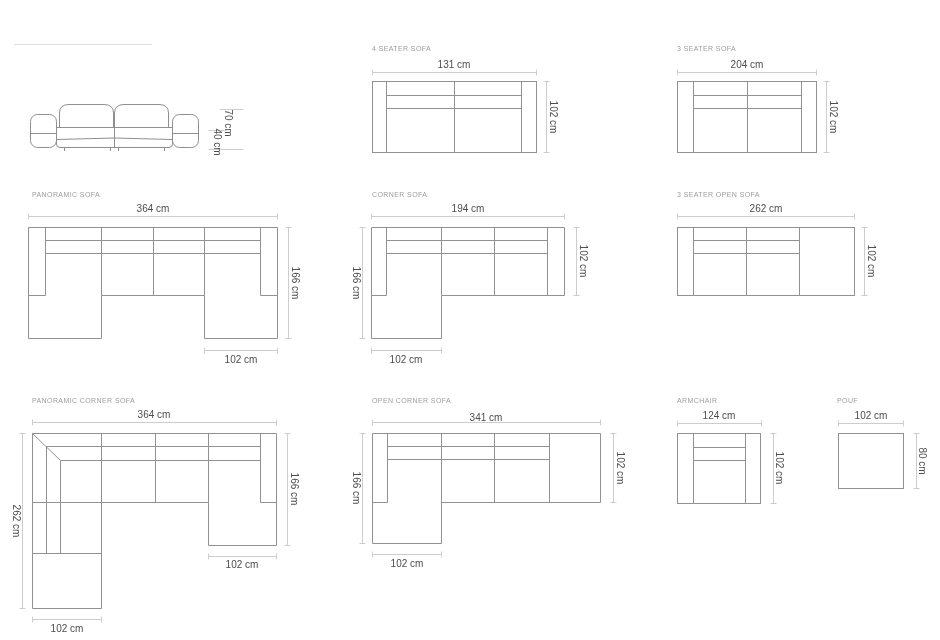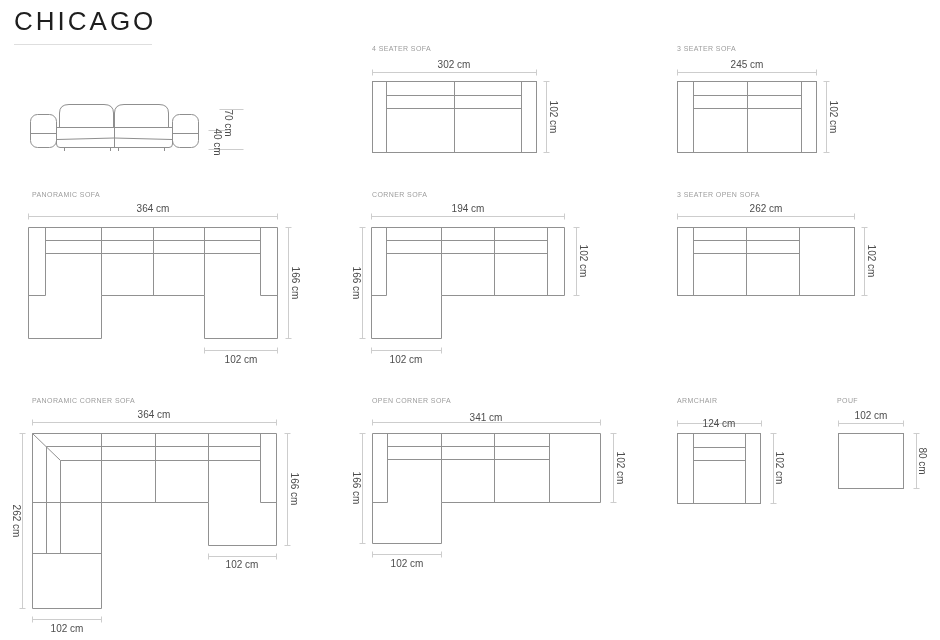--- a/index.html
+++ b/index.html
@@ -142,32 +142,31 @@
       <g>
         <rect x="838.5" y="433.5" width="65" height="55"></rect>
       </g>
       <g stroke="#cdcdcd">
         <path d="M838.5 423.5 H903.5 M838.5 420.5 V426.5 M903.5 420.5 V426.5"></path>
         <path d="M916.5 433.5 V488.5 M913.5 433.5 H919.5 M913.5 488.5 H919.5"></path>
       </g>
     </g>
   </svg>
 
-  <div class="title">CHICAGO</div>
   <div class="title-rule"></div>
 
   <span class="dim vert" style="left:228px;top:123px;">70 cm</span>
   <span class="dim vert" style="left:217px;top:142px;">40 cm</span>
 
   <span class="plabel" style="left:372px;top:45px;">4 SEATER SOFA</span>
-  <span class="dim" style="left:454px;top:59px;">302 cm</span>
+  <span class="dim" style="left:454px;top:59px;">131 cm</span>
   <span class="dim vert" style="left:553px;top:117px;">102 cm</span>
 
   <span class="plabel" style="left:677px;top:45px;">3 SEATER SOFA</span>
-  <span class="dim" style="left:747px;top:59px;">245 cm</span>
+  <span class="dim" style="left:747px;top:59px;">204 cm</span>
   <span class="dim vert" style="left:833px;top:117px;">102 cm</span>
 
   <span class="plabel" style="left:32px;top:191px;">PANORAMIC SOFA</span>
   <span class="dim" style="left:153px;top:203px;">364 cm</span>
   <span class="dim vert" style="left:295px;top:283px;">166 cm</span>
   <span class="dim" style="left:241px;top:354px;">102 cm</span>
 
   <span class="plabel" style="left:372px;top:191px;">CORNER SOFA</span>
   <span class="dim" style="left:468px;top:203px;">194 cm</span>
   <span class="dim vert" style="left:583px;top:261px;">102 cm</span>
@@ -185,20 +184,20 @@
   <span class="dim" style="left:67px;top:623px;">102 cm</span>
   <span class="dim" style="left:242px;top:559px;">102 cm</span>
 
   <span class="plabel" style="left:372px;top:397px;">OPEN CORNER SOFA</span>
   <span class="dim" style="left:486px;top:412px;">341 cm</span>
   <span class="dim vert" style="left:356px;top:488px;">166 cm</span>
   <span class="dim vert" style="left:620px;top:468px;">102 cm</span>
   <span class="dim" style="left:407px;top:558px;">102 cm</span>
 
   <span class="plabel" style="left:677px;top:397px;">ARMCHAIR</span>
-  <span class="dim" style="left:719px;top:410px;margin-top:8px;">124 cm</span>
+  <span class="dim" style="left:719px;top:410px;">124 cm</span>
   <span class="dim vert" style="left:779px;top:468px;">102 cm</span>
 
   <span class="plabel" style="left:837px;top:397px;">POUF</span>
   <span class="dim" style="left:871px;top:410px;">102 cm</span>
   <span class="dim vert" style="left:922px;top:461px;">80 cm</span>
 
 </div>
 
 </body></html>

